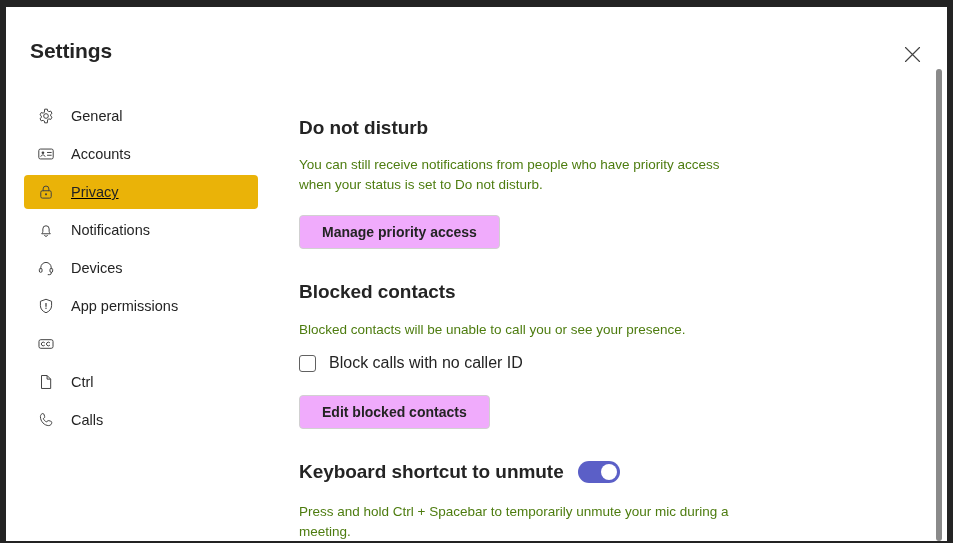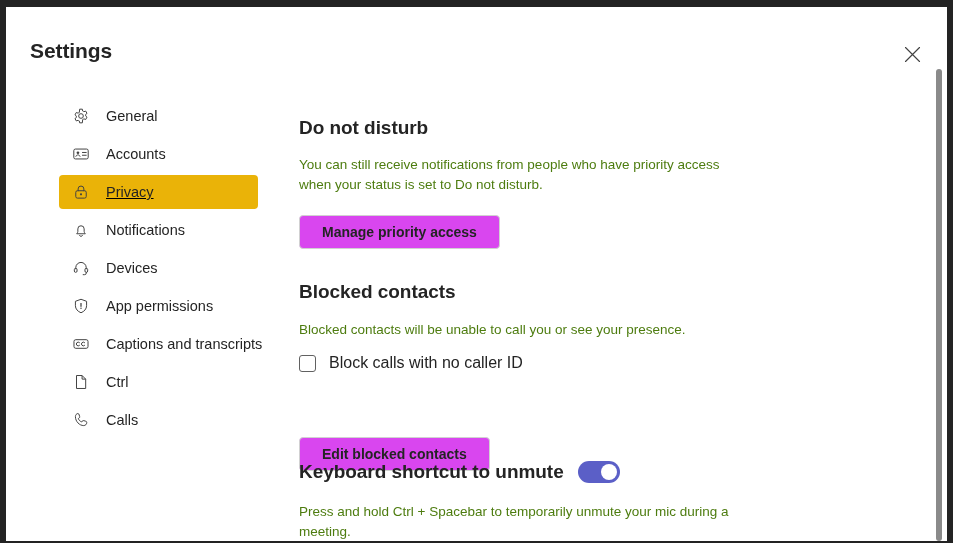--- a/index.html
+++ b/index.html
@@ -61,21 +61,20 @@
     cursor: pointer;
     border-radius: 4px;
   }
 
   
   #sidebar {
     position: absolute;
     left: 0;
     top: 92px;
     width: 270px;
-    padding-left: 35px;
   }
 
   .sidebar-item {
     position: relative;
     display: flex;
     align-items: center;
     height: 34px;
     margin: 0 18px 4px 18px;
     padding-left: 12px;
     border-radius: 4px;
@@ -123,40 +122,40 @@
     line-height: 20px;
     max-width: 452px;
   }
 
   .fluent-button {
     display: inline-flex;
     align-items: center;
     justify-content: center;
     height: 34px;
     padding: 7px 22px;
-    background: #d946ef;
+    background: #f0abfc;
     border: 1px solid #d1d1d1;
     border-radius: 4px;
     font-family: "Liberation Sans", sans-serif;
     font-size: 14px;
     font-weight: 600;
     color: #242424;
     cursor: pointer;
     white-space: nowrap;
   }
 
   
   #dnd-heading      { position: absolute; left: 0;  top: 110px; }
   #dnd-desc         { position: absolute; left: 0;  top: 148px; }
   #manage-priority-access-button { position: absolute; left: 0; top: 208px; }
 
   #blocked-heading  { position: absolute; left: 0;  top: 274px; }
   #blocked-desc     { position: absolute; left: 0;  top: 313px; }
   #block-calls-row  { position: absolute; left: 0;  top: 347px; display: flex; align-items: center; cursor: pointer; }
-  #edit-blocked-contacts-button { position: absolute; left: 0; top: 388px; margin-top: 42px; }
+  #edit-blocked-contacts-button { position: absolute; left: 0; top: 388px; }
 
   #kb-row           { position: absolute; left: 0;  top: 454px; display: flex; align-items: center; }
   #kb-desc          { position: absolute; left: 0;  top: 495px; }
 
   .checkbox-box {
     width: 17px;
     height: 17px;
     border: 1px solid #616161;
     border-radius: 3px;
     background: #ffffff;
@@ -296,21 +295,20 @@
       </div>
 
       <div class="sidebar-item">
         <span class="s-icon">
           <svg width="18" height="18" viewBox="0 0 20 20" fill="none">
             <rect x="2.2" y="5.2" width="15.6" height="9.6" rx="2" stroke="#424242" stroke-width="1.1"></rect>
             <path d="M8.3 8.4a2.1 2.1 0 1 0 0 3.2" stroke="#424242" stroke-width="1.1" stroke-linecap="round"></path>
             <path d="M14 8.4a2.1 2.1 0 1 0 0 3.2" stroke="#424242" stroke-width="1.1" stroke-linecap="round"></path>
           </svg>
         </span>
-        <span class="s-label">Captions and transcripts</span>
       </div>
 
       <div class="sidebar-item">
         <span class="s-icon">
           <svg width="18" height="18" viewBox="0 0 20 20" fill="none">
             <path d="M5 2.8h6.2l4 4v10.4H5z" stroke="#424242" stroke-width="1.1" stroke-linejoin="round"></path>
             <path d="M11.2 2.8v4h4" stroke="#424242" stroke-width="1.1" stroke-linejoin="round"></path>
           </svg>
         </span>
         <span class="s-label">Ctrl</span>

